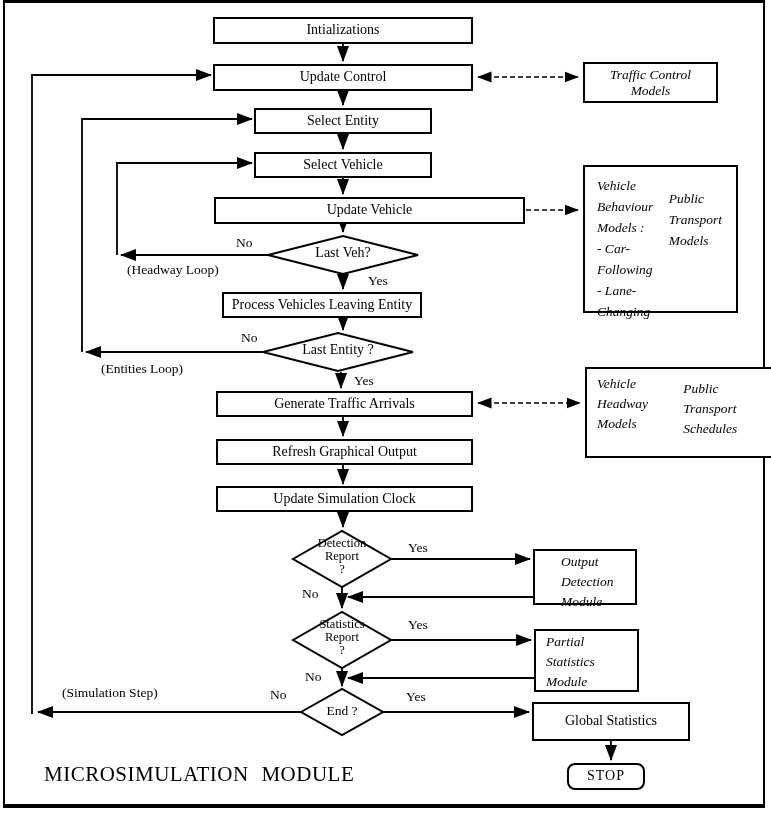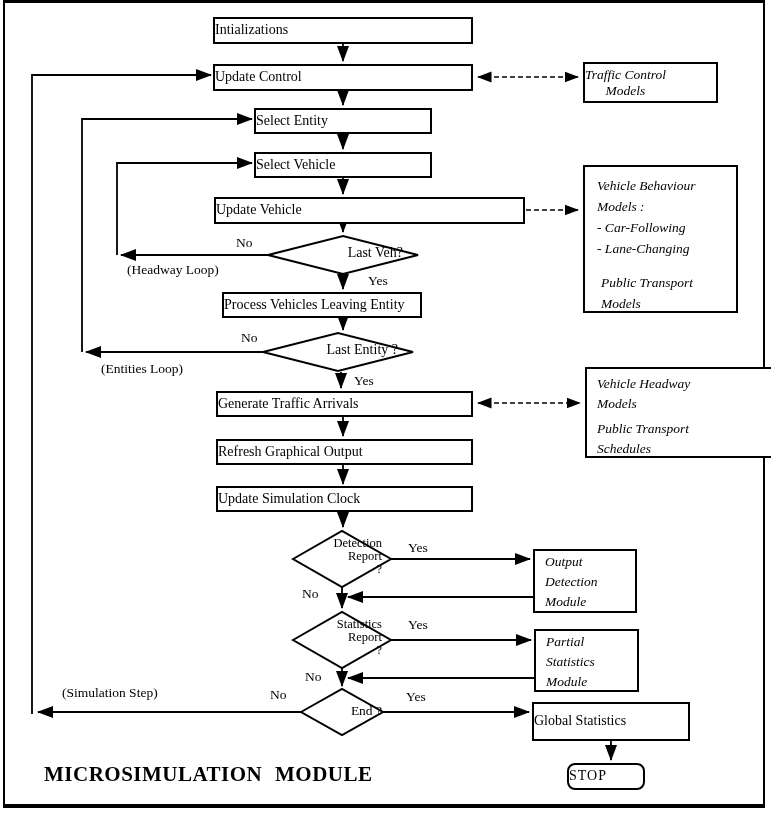--- a/index.html
+++ b/index.html
@@ -2,29 +2,29 @@
 <html><head>
 <meta charset="utf-8">
 <style>
   html,body{margin:0;padding:0;background:#fff;}
   .canvas{position:relative;width:771px;height:816px;background:#ffffff;overflow:hidden;
           font-family:"Liberation Serif","DejaVu Serif",serif;color:#000;}
   .frame{position:absolute;left:3px;top:0;width:762px;height:808px;box-sizing:border-box;
          border:2px solid #000;border-top-width:3px;border-bottom-width:4px;}
   .wires{position:absolute;left:0;top:0;}
   .node{position:absolute;box-sizing:border-box;background:#fff;border:2px solid #000;
-        display:flex;align-items:center;text-align:center;
+        display:flex;align-items:center;justify-content:center;text-align:center;
         font-size:14px;line-height:1.15;}
-  .side{flex-direction:column;align-items:flex-start;justify-content:flex-start;
+  .side{flex-direction:row;align-items:flex-start;justify-content:flex-start;
         text-align:left;font-size:13.5px;}
   .pre{white-space:pre-line;font-style:italic;}
   .lbl{position:absolute;font-size:13.5px;white-space:nowrap;}
-  .dlabel{position:absolute;text-align:right;white-space:pre-line;font-size:14px;line-height:1.05;}
+  .dlabel{position:absolute;text-align:center;white-space:pre-line;font-size:14px;line-height:1.05;}
   .small{font-size:12.5px;line-height:13px;}
-  .title{position:absolute;font-weight:bold;font-size:21px;letter-spacing:.5px;word-spacing:7px;white-space:nowrap;}
+  .title{position:absolute;font-weight:normal;font-size:21px;letter-spacing:.5px;word-spacing:7px;white-space:nowrap;}
   .stop{border-radius:8px;letter-spacing:1px;}
 </style>
 </head>
 <body>
 
 <div class="canvas">
 
   <div class="frame"></div>
 
   <svg class="wires" width="771" height="816" xmlns="http://www.w3.org/2000/svg">
@@ -131,21 +131,21 @@
 Models</span>
     </div>
 
   <div class="node side" style="left:585px;top:367px;width:189px;height:91px;padding:5px 4px 0 10px;line-height:20px">
     <span class="pre">Vehicle Headway
 Models</span>
     <span class="pre" style="margin-top:5px">Public Transport
 Schedules</span>
     </div>
 
-  <div class="node side" style="left:533px;top:549px;width:104px;height:64px;padding:1px 2px 0 10px;line-height:20px">
+  <div class="node side" style="left:533px;top:549px;width:104px;height:56px;padding:1px 2px 0 26px;line-height:20px">
     <span class="pre">Output
 Detection
 Module</span>
     </div>
 
   <div class="node side" style="left:534px;top:629px;width:105px;height:63px;padding:1px 2px 0 10px;line-height:20px">
     <span class="pre">Partial
 Statistics
 Module</span>
     </div>

